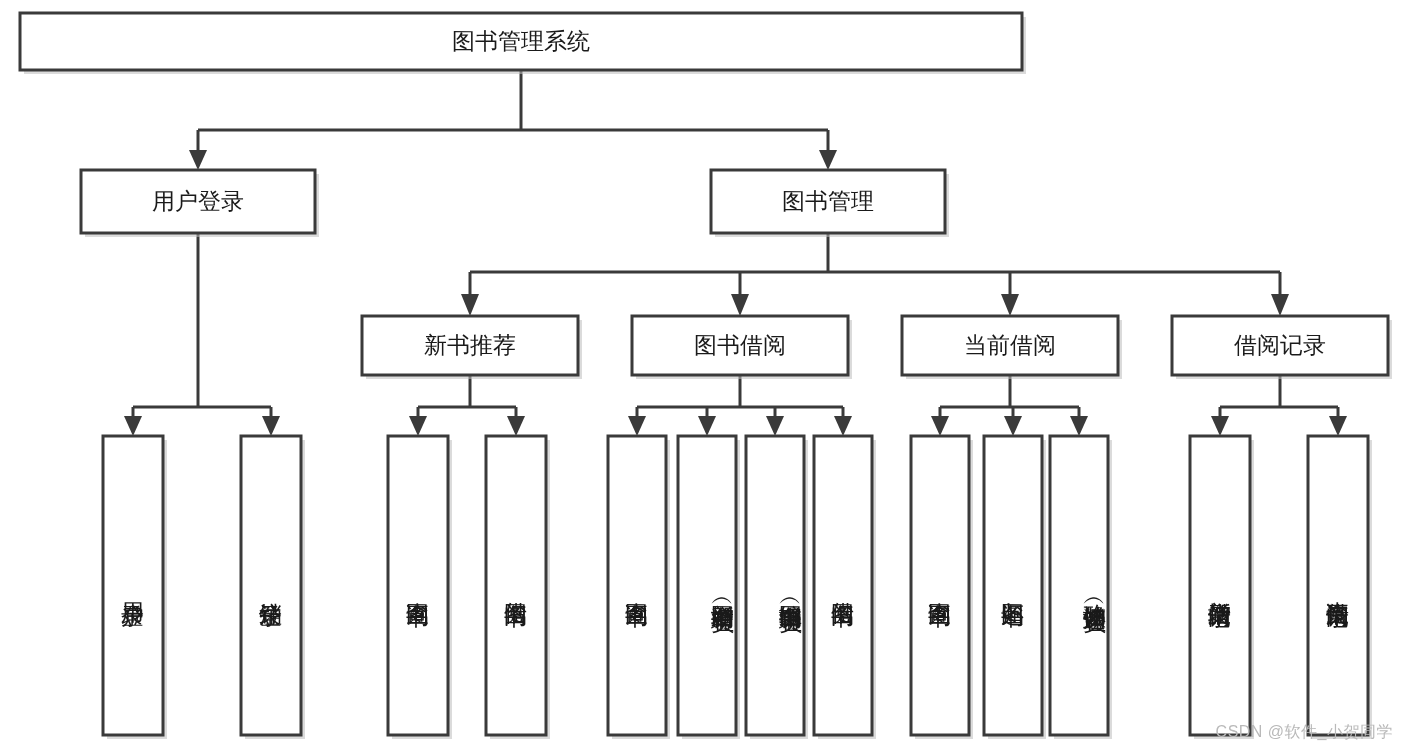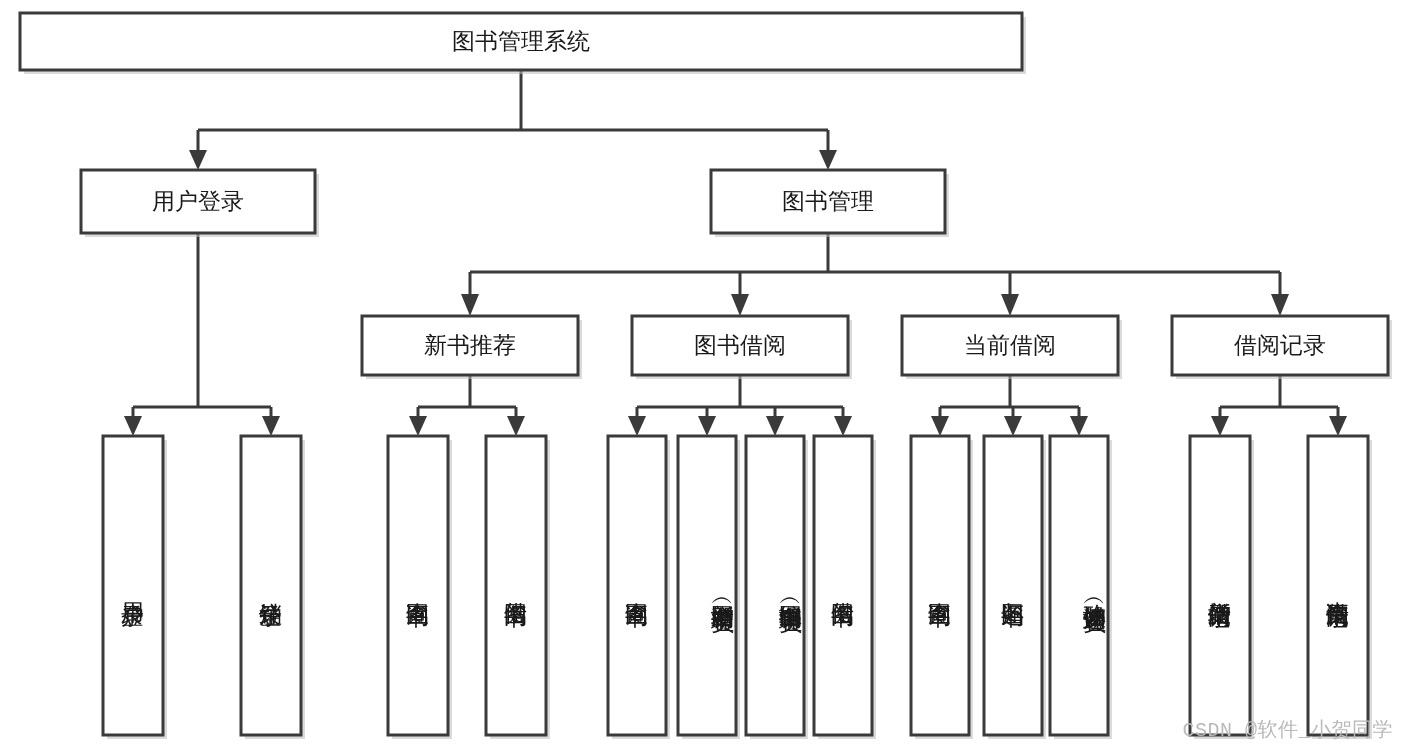--- a/index.html
+++ b/index.html
@@ -66,22 +66,22 @@
     text-align: center;
     display: flex;
     align-items: center;
     justify-content: center;
     pointer-events: none;
   }
   .watermark {
     position: absolute;
     right: 12px;
     bottom: 4px;
-    font-family: Liberation Mono, monospace;
-    font-size: 20px;
+    font-family: Liberation Sans, sans-serif;
+    font-size: 16px;
     color: #b9b9b9;
     white-space: nowrap;
     letter-spacing: 0.5px;
     text-align: right;
   }
 </style>
 </head>
 <body>
 
 <div id="diagram-root">

